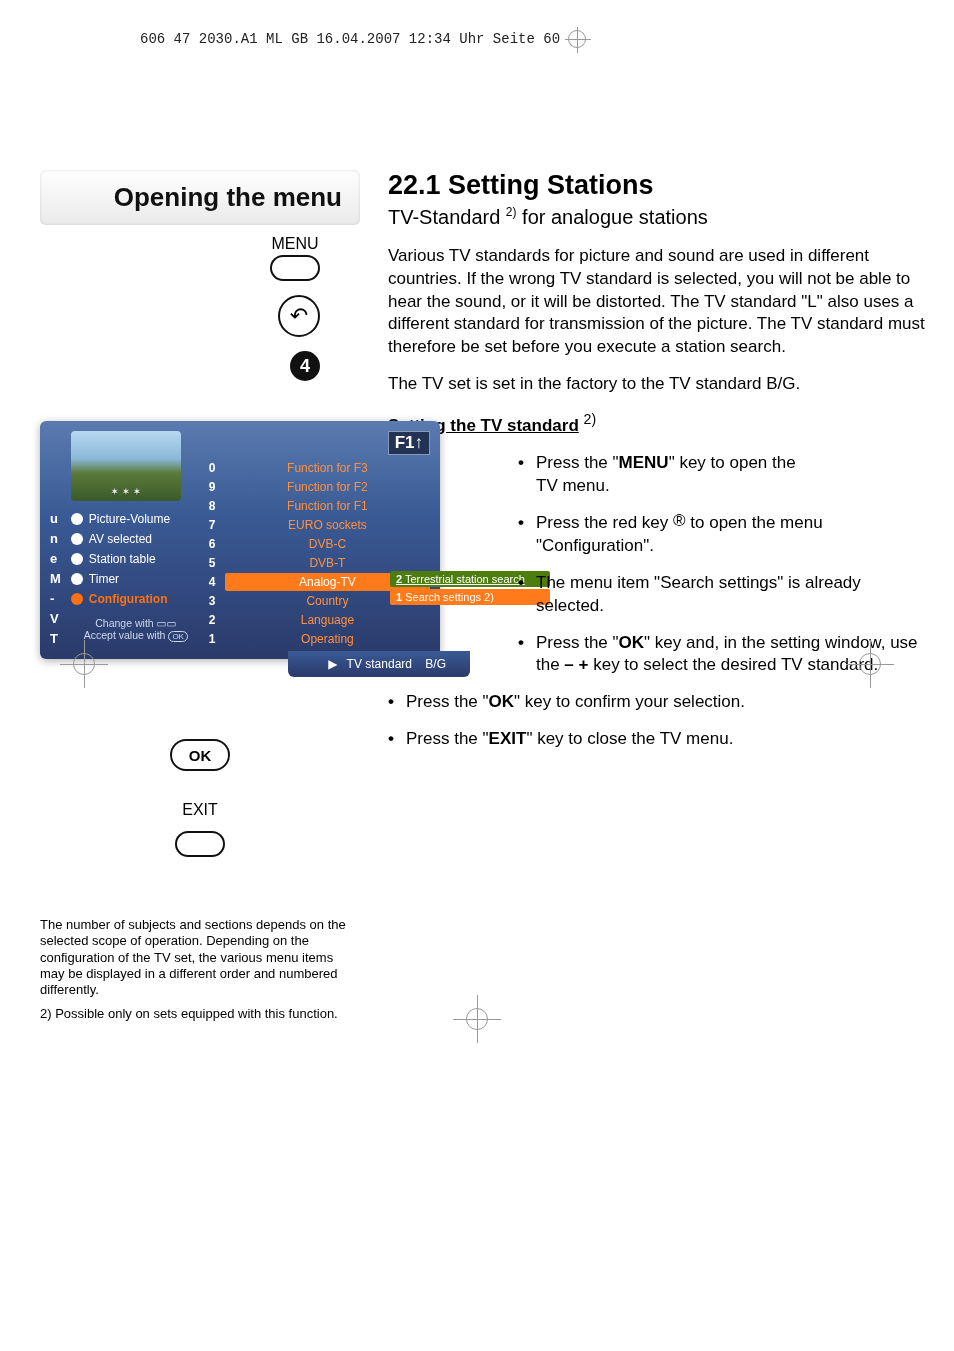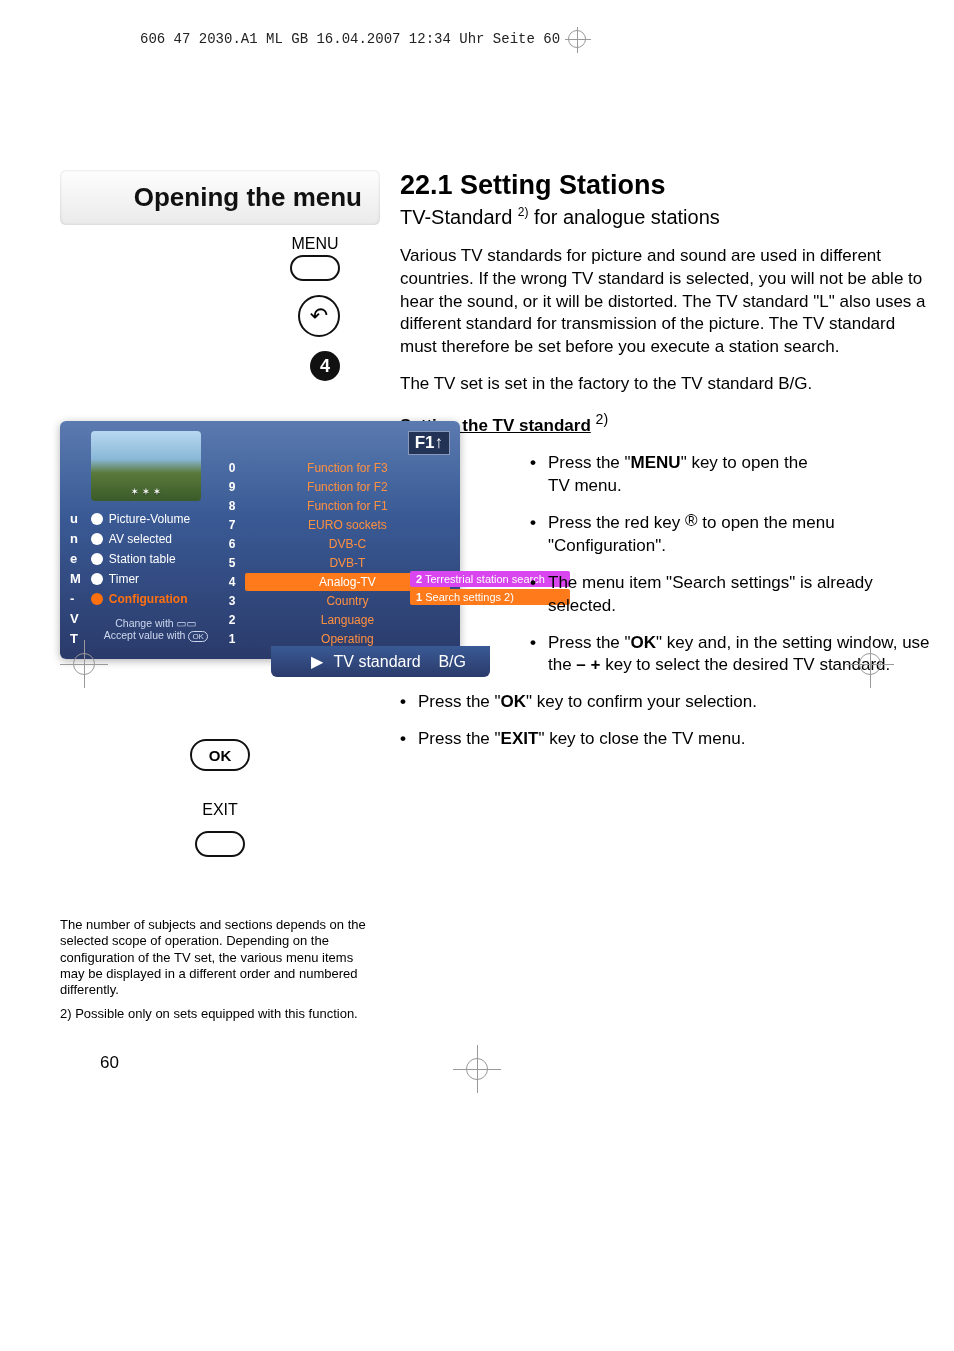--- a/index.html
+++ b/index.html
@@ -41,23 +41,22 @@
     }
     .fold-icon::after {
       content: '';
       position: absolute;
       top: 8px; left: -4px;
       width: 26px; height: 1px;
       background: #999;
     }
     .content {
       display: flex;
-      gap: 20px;
+      gap: 28px;
       margin-top: 90px;
-      margin-left: 20px;
     }
     .left-col {
       width: 320px;
       flex-shrink: 0;
     }
     .right-col {
       flex: 1;
     }
     .heading-block {
       background: linear-gradient(to bottom, #fefefe, #eaeaea);
@@ -230,26 +229,26 @@
       width: 160px;
     }
     .tv-search-tab {
       background: #ff7a1a;
       color: #fff;
       font-size: 11px;
       padding: 2px 6px;
       border-radius: 2px;
       margin-bottom: 2px;
     }
-    .tv-search-tab.alt { background: #d946ef; }
+    .tv-search-tab.alt { background: #4d7c0f; text-decoration: underline; }
     .tv-std-line {
       position: absolute;
       bottom: -18px;
       right: -30px;
-      font-size: 16px;
+      font-size: 12px;
       color: #fff;
       background: linear-gradient(to bottom, #3a5a95, #2a3a6a);
       padding: 6px 24px 6px 40px;
       border-radius: 0 0 6px 6px;
     }
     .tv-std-line .tri { margin-right: 6px; }
     ul.bullets { list-style: none; }
     ul.bullets li {
       position: relative;
       padding-left: 18px;
@@ -445,21 +444,20 @@
         <div style="height:10px"></div>
         <div class="remote-label">EXIT</div>
         <div class="remote-oval"></div>
       </div>
 
       <div class="footnote">
         <p>The number of subjects and sections depends on the selected scope of operation. Depending on the configuration of the TV set, the various menu items may be displayed in a different order and numbered differently.</p>
         <p style="margin-top:8px">2) Possible only on sets equipped with this function.</p>
       </div>
 
-      <div class="page-num">60</div>
     </div>
 
     <div class="right-col">
       <div class="section-title">22.1 Setting Stations</div>
       <div class="section-sub">
         <span>TV-Standard </span><sup>2)</sup><span> for analogue stations</span>
       </div>
 
       <p class="body-text">Various TV standards for picture and sound are used in different countries. If the wrong TV standard is selected, you will not be able to hear the sound, or it will be distorted. The TV standard "L" also uses a different standard for transmission of the picture. The TV standard must therefore be set before you execute a station search.</p>
       <p class="body-text">The TV set is set in the factory to the TV standard B/G.</p>

